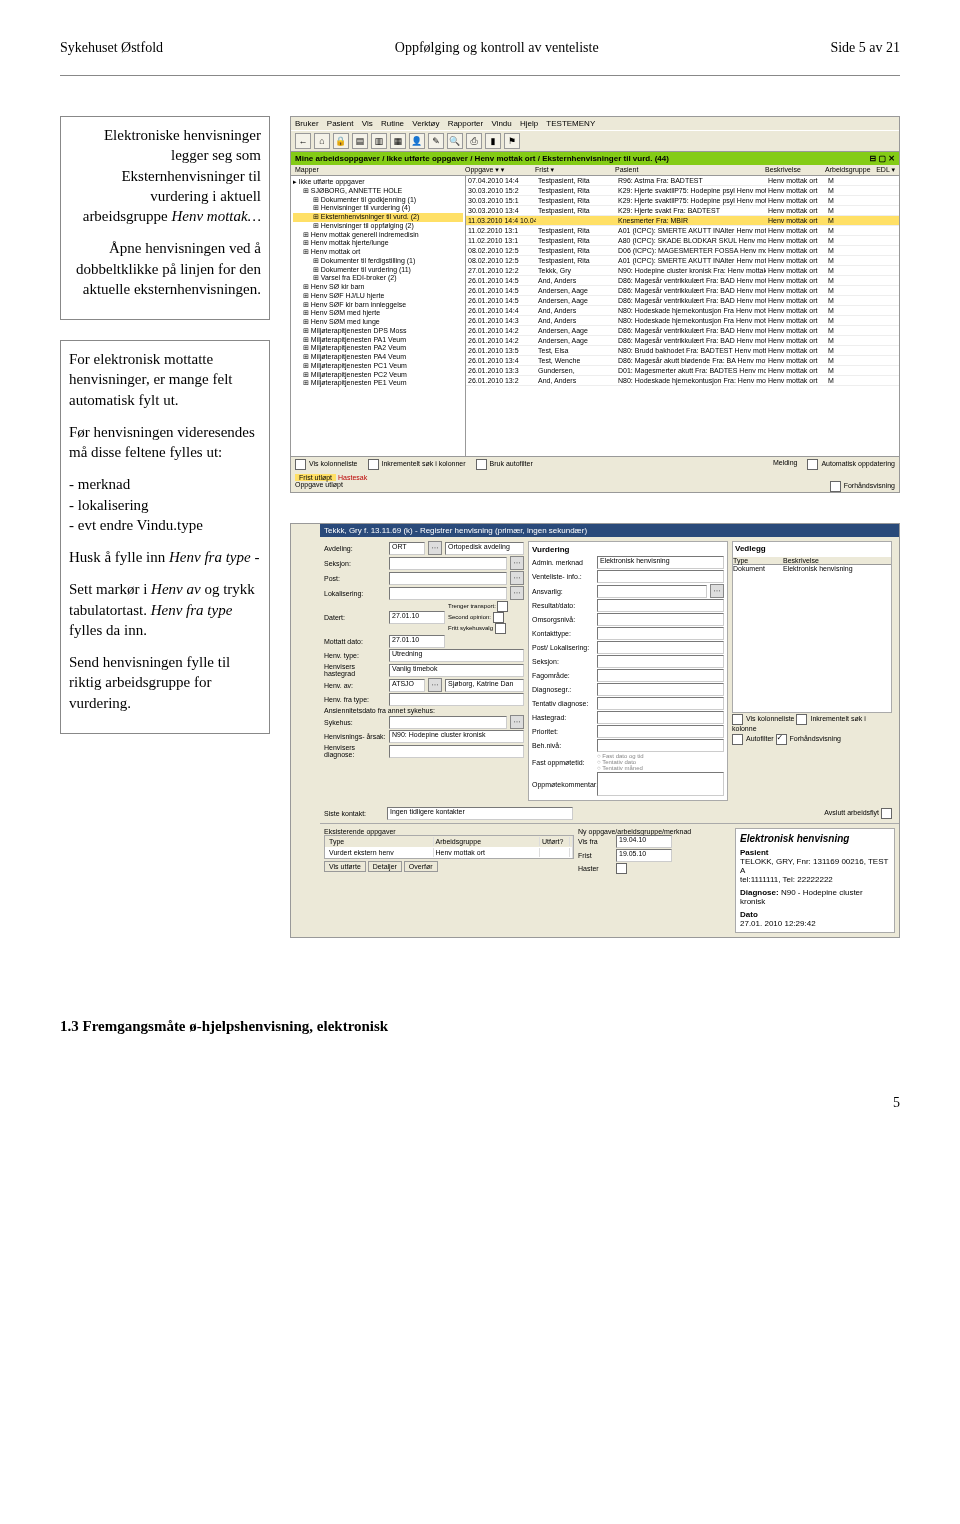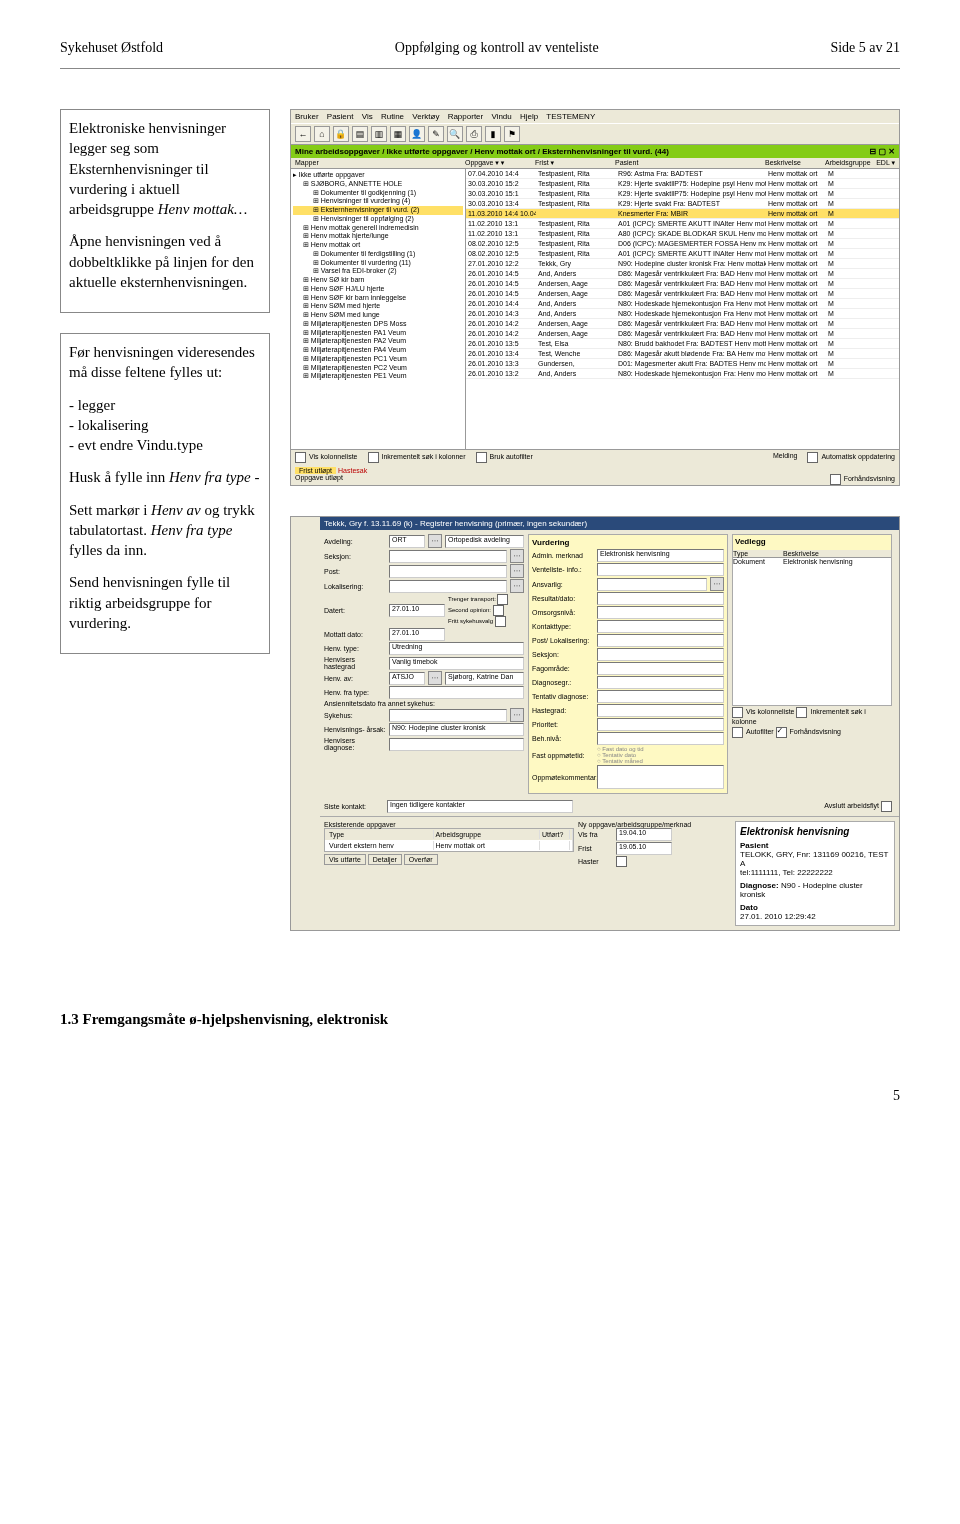--- a/index.html
+++ b/index.html
@@ -10,21 +10,21 @@
     width: 960px;
   }
   .page {
     padding: 40px 60px;
     box-sizing: border-box;
   }
   .header-row {
     display: flex;
     justify-content: space-between;
     font-size: 14px;
-    margin-bottom: 12px;
+    margin-bottom: 19px;
   }
   hr.sep {
     border: none;
     border-top: 1px solid #888;
     margin: 0 0 40px 0;
   }
   .content {
     display: flex;
     gap: 20px;
   }
@@ -144,21 +144,21 @@
     color: #fff;
     padding: 2px 4px;
     font-size: 8px;
   }
   .formbody {
     display: grid;
     grid-template-columns: 200px 200px 160px;
     gap: 4px;
     padding: 4px;
   }
-  .fgroup { border: 1px solid #aaa; padding: 3px; background: #fef9c3; }
+  .fgroup { border: 1px solid #aaa; padding: 3px; background: #ffffff; }
   .fgroup .gtitle { font-weight: bold; margin-bottom: 2px; }
   .frow { display: flex; align-items: center; margin-bottom: 1px; gap: 3px; }
   .flabel { width: 62px; font-size: 7px; }
   .finput {
     flex: 1;
     border: 1px inset #ccc;
     background: #fff;
     height: 11px;
     font-size: 7px;
     padding: 0 2px;
@@ -211,28 +211,29 @@
   <div class="header-row">
     <span>Sykehuset Østfold</span>
     <span>Oppfølging og kontroll av venteliste</span>
     <span>Side 5 av 21</span>
   </div>
   <hr class="sep">
 
   <div class="content">
 
     <div class="leftcol">
-      <div style="border:1px solid #888; padding:8px; margin-bottom:20px;">
+      <div style="border:1px solid #888; padding:8px; margin-bottom:20px;text-align:right;">
         <p><span>Elektroniske henvisninger legger seg som Eksternhenvisninger til vurdering i aktuell arbeidsgruppe </span><span class="italic">Henv mottak…</span></p>
         <p>Åpne henvisningen ved å dobbeltklikke på linjen for den aktuelle eksternhenvisningen.</p>
       </div>
       <div style="border:1px solid #888; padding:8px;">
+        <p>For elektronisk mottatte henvisninger, er mange felt automatisk fylt ut.</p>
         <p>Før henvisningen videresendes må disse feltene fylles ut:</p>
         <ul class="dash">
-          <li>legger</li>
+          <li>merknad</li>
           <li>lokalisering</li>
           <li>evt endre Vindu.type</li>
         </ul>
         <p><span>Husk å fylle inn </span><span class="italic">Henv fra type</span><span> - </span></p>
         <p><span>Sett markør i </span><span class="italic">Henv av</span><span> og trykk tabulatortast. </span><span class="italic">Henv fra type</span><span> fylles da inn.</span></p>
         <p>Send henvisningen fylle til riktig arbeidsgruppe for vurdering.</p>
       </div>
     </div>
 
     <div class="rightcol">

